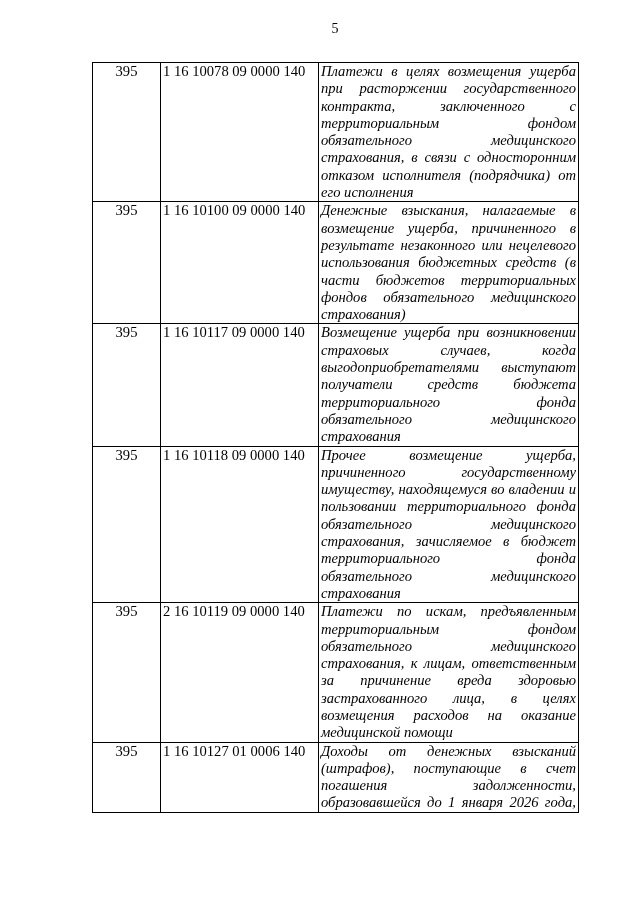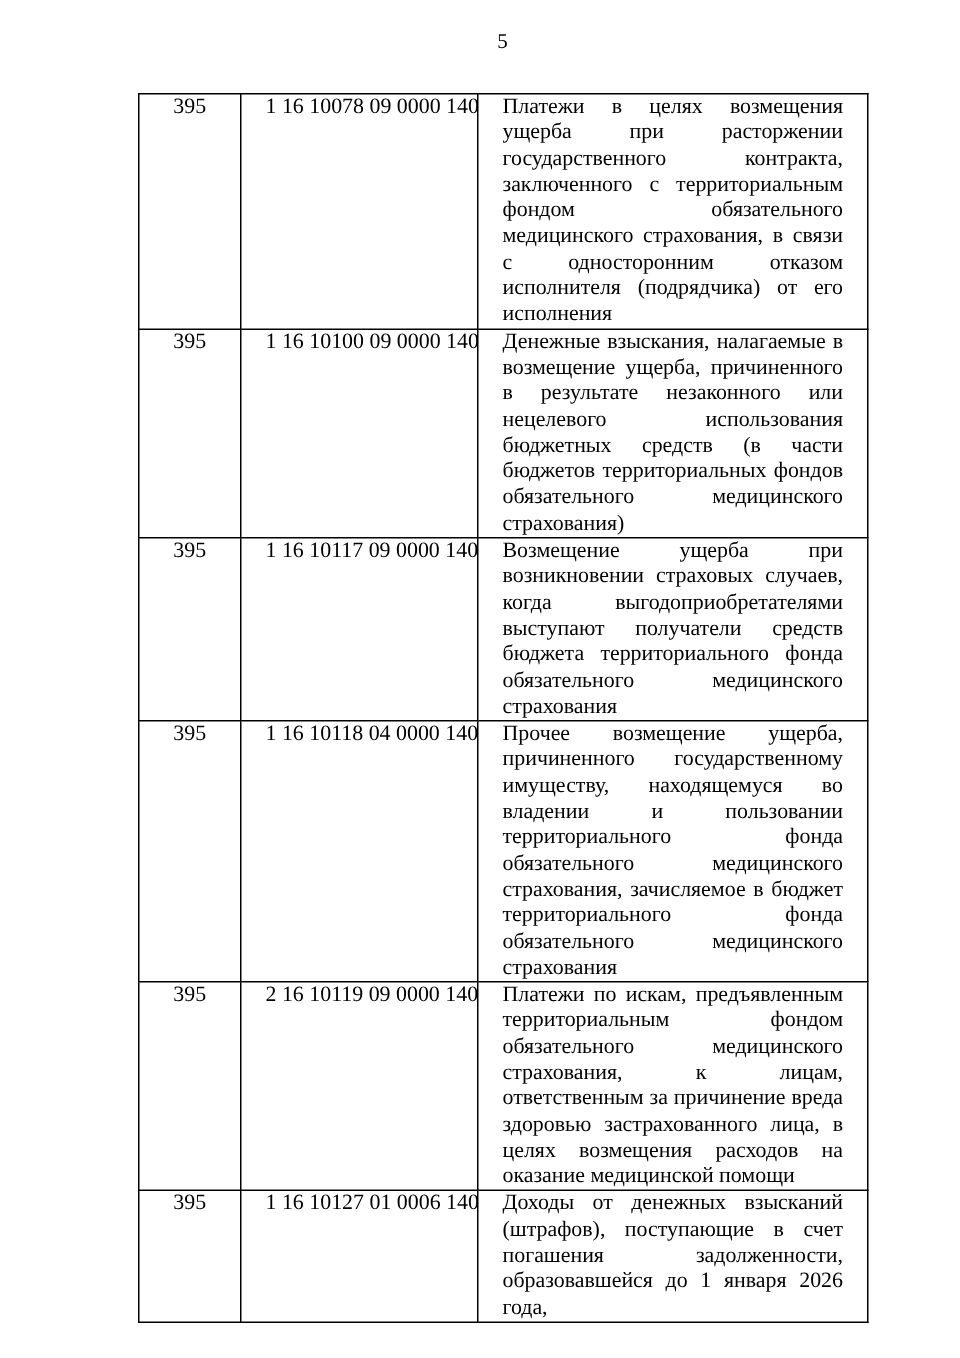--- a/index.html
+++ b/index.html
@@ -31,36 +31,37 @@
     left: 92px;
     width: 486px;
     border-collapse: collapse;
     table-layout: fixed;
   }
   table.codes-table td {
     border: 1px solid #000000;
     vertical-align: top;
     font-size: 14.6px;
     line-height: 17.3px;
-    padding: 0 16px;
+    padding: 0 2px;
   }
   td.col-admin {
     width: 68px;
     text-align: center;
   }
   td.col-code {
     width: 158px;
     text-align: left;
     white-space: nowrap;
     overflow: hidden;
   }
   td.col-desc {
     width: 260px;
     text-align: justify;
     padding: 0 2px 0 3px;
+    font-style: italic;
   }
   tr.continued td.col-desc {
     text-align-last: justify;
   }
 </style>
 </head>
 <body>
 
 <div class="page">
 
@@ -78,21 +79,21 @@
         <td class="col-code">1 16 10100 09 0000 140</td>
         <td class="col-desc">Денежные взыскания, налагаемые в возмещение ущерба, причиненного в результате незаконного или нецелевого использования бюджетных средств (в части бюджетов территориальных фондов обязательного медицинского страхования)</td>
       </tr>
       <tr>
         <td class="col-admin">395</td>
         <td class="col-code">1 16 10117 09 0000 140</td>
         <td class="col-desc">Возмещение ущерба при возникновении страховых случаев, когда выгодоприобретателями выступают получатели средств бюджета территориального фонда обязательного медицинского страхования</td>
       </tr>
       <tr>
         <td class="col-admin">395</td>
-        <td class="col-code">1 16 10118 04 0000 140</td>
+        <td class="col-code">1 16 10118 09 0000 140</td>
         <td class="col-desc">Прочее возмещение ущерба, причиненного государственному имуществу, находящемуся во владении и пользовании территориального фонда обязательного медицинского страхования, зачисляемое в бюджет территориального фонда обязательного медицинского страхования</td>
       </tr>
       <tr>
         <td class="col-admin">395</td>
         <td class="col-code">2 16 10119 09 0000 140</td>
         <td class="col-desc">Платежи по искам, предъявленным территориальным фондом обязательного медицинского страхования, к лицам, ответственным за причинение вреда здоровью застрахованного лица, в целях возмещения расходов на оказание медицинской помощи</td>
       </tr>
       <tr class="continued">
         <td class="col-admin">395</td>
         <td class="col-code">1 16 10127 01 0006 140</td>

